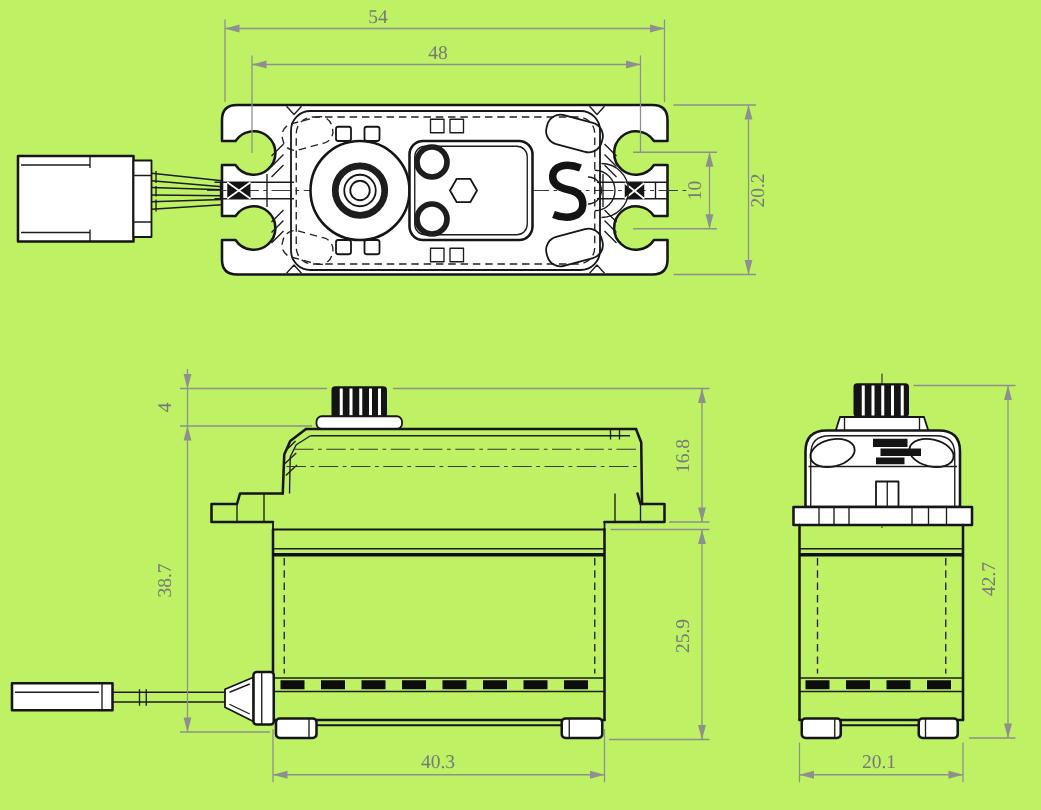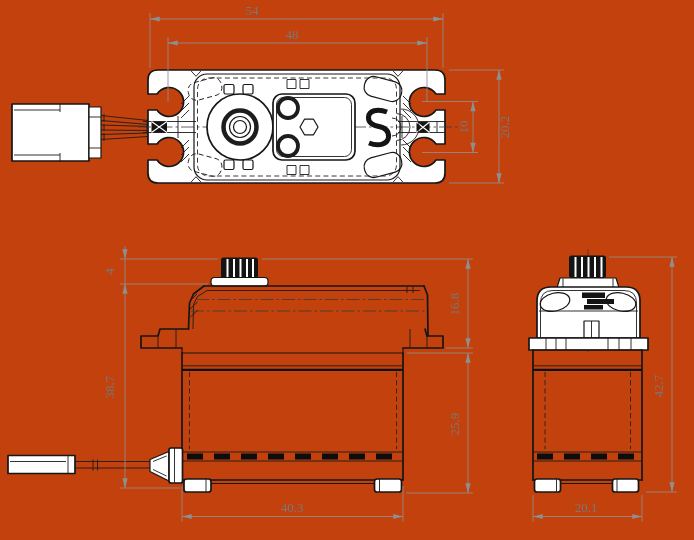--- a/index.html
+++ b/index.html
@@ -1,16 +1,16 @@
 <!DOCTYPE html>
 <html><head>
 <meta charset="utf-8">
 <style>
   html,body{margin:0;padding:0;background:#f0f0f0;}
-  .page{width:694px;height:540px;background:#c2410c;position:relative;overflow:hidden;
+  .page{width:694px;height:540px;background:#bef264;position:relative;overflow:hidden;
         font-family:"Liberation Sans",sans-serif;}
   svg{display:block;}
   
   .ol  {fill:none;stroke:#161616;stroke-width:1.7;stroke-linejoin:round;stroke-linecap:round;}
   .olf {fill:#ffffff;stroke:#161616;stroke-width:1.7;stroke-linejoin:round;stroke-linecap:round;}
   .md  {fill:none;stroke:#161616;stroke-width:1.2;stroke-linejoin:round;stroke-linecap:round;}
   .mdf {fill:#ffffff;stroke:#161616;stroke-width:1.2;stroke-linejoin:round;}
   .tn  {fill:none;stroke:#1c1c1c;stroke-width:0.9;stroke-linejoin:round;}
   .thk {fill:none;stroke:#111111;stroke-width:2.3;}
   .dsh {fill:none;stroke:#222;stroke-width:0.9;stroke-dasharray:5 3.2;}

